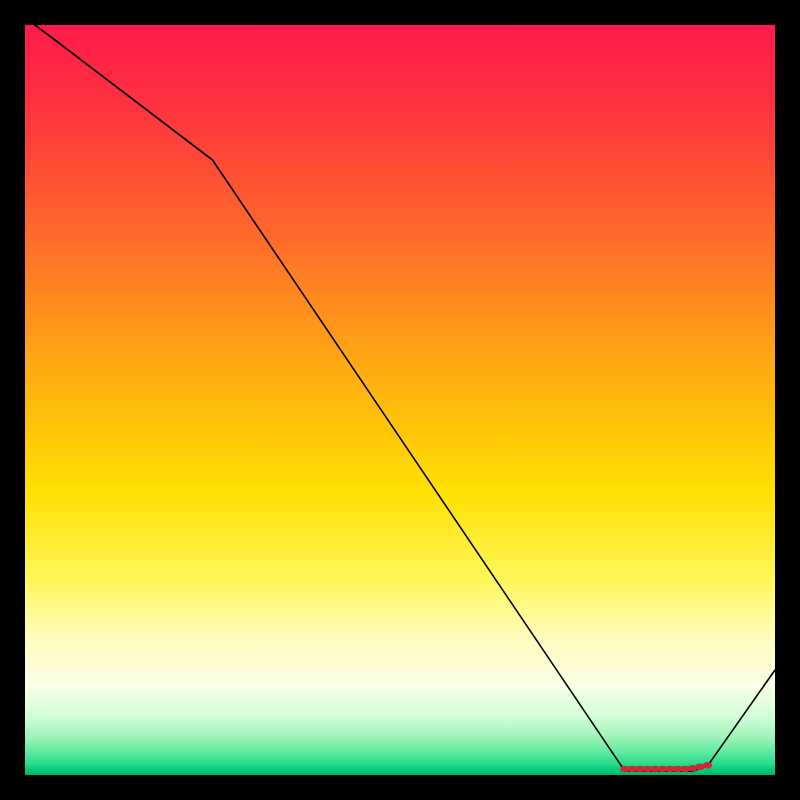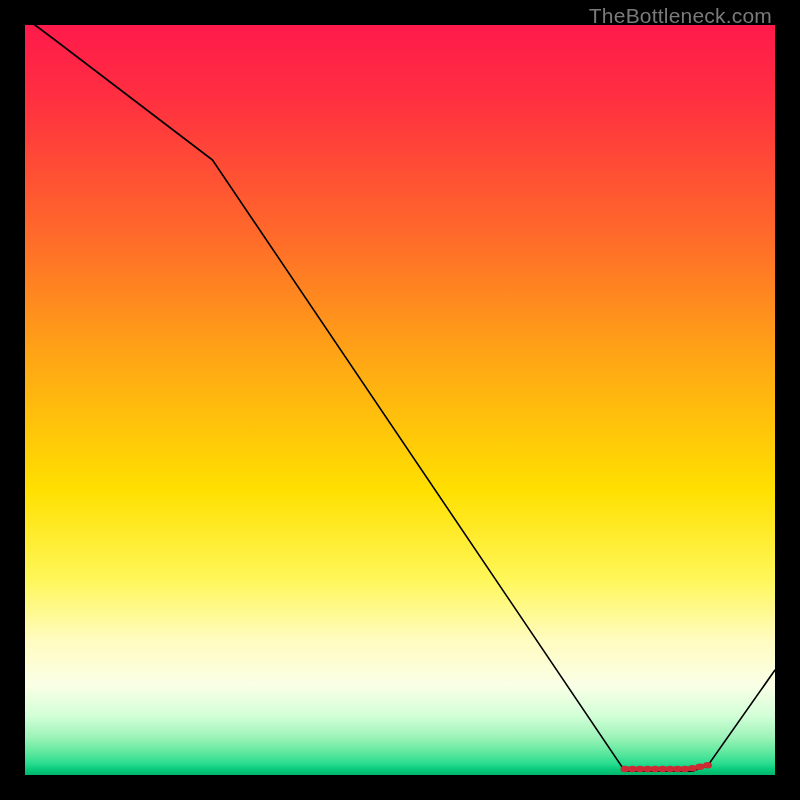--- a/index.html
+++ b/index.html
@@ -72,21 +72,20 @@
     fill: #cc2b34;
     stroke: none;
   }
 </style>
 </head>
 <body>
 
 <div class="frame">
   <div class="plot"></div>
 
-  <div class="attribution">TheBottleneck.com</div>
 
   <svg class="overlay" viewBox="0 0 750 750">
     <path id="curve" class="curve" d="M0.0 -7.5 L30.0 15.0 L187.5 135.0 L600.0 746.3 L615.0 746.3 L622.5 746.3 L630.0 746.3 L637.5 746.3 L645.0 746.3 L652.5 746.3 L660.0 746.3 L667.5 746.3 L675.0 743.3 L682.5 741.0 L750.0 645.0"></path>
     <g id="markers">
         <ellipse cx="600.0" cy="744.0" rx="4.5" ry="3.2" class="marker"></ellipse>
         <ellipse cx="607.5" cy="744.0" rx="4.5" ry="3.2" class="marker"></ellipse>
         <ellipse cx="615.0" cy="744.0" rx="4.5" ry="3.2" class="marker"></ellipse>
         <ellipse cx="622.5" cy="744.0" rx="4.5" ry="3.2" class="marker"></ellipse>
         <ellipse cx="630.0" cy="744.0" rx="4.5" ry="3.2" class="marker"></ellipse>
         <ellipse cx="637.5" cy="744.0" rx="4.5" ry="3.2" class="marker"></ellipse>

